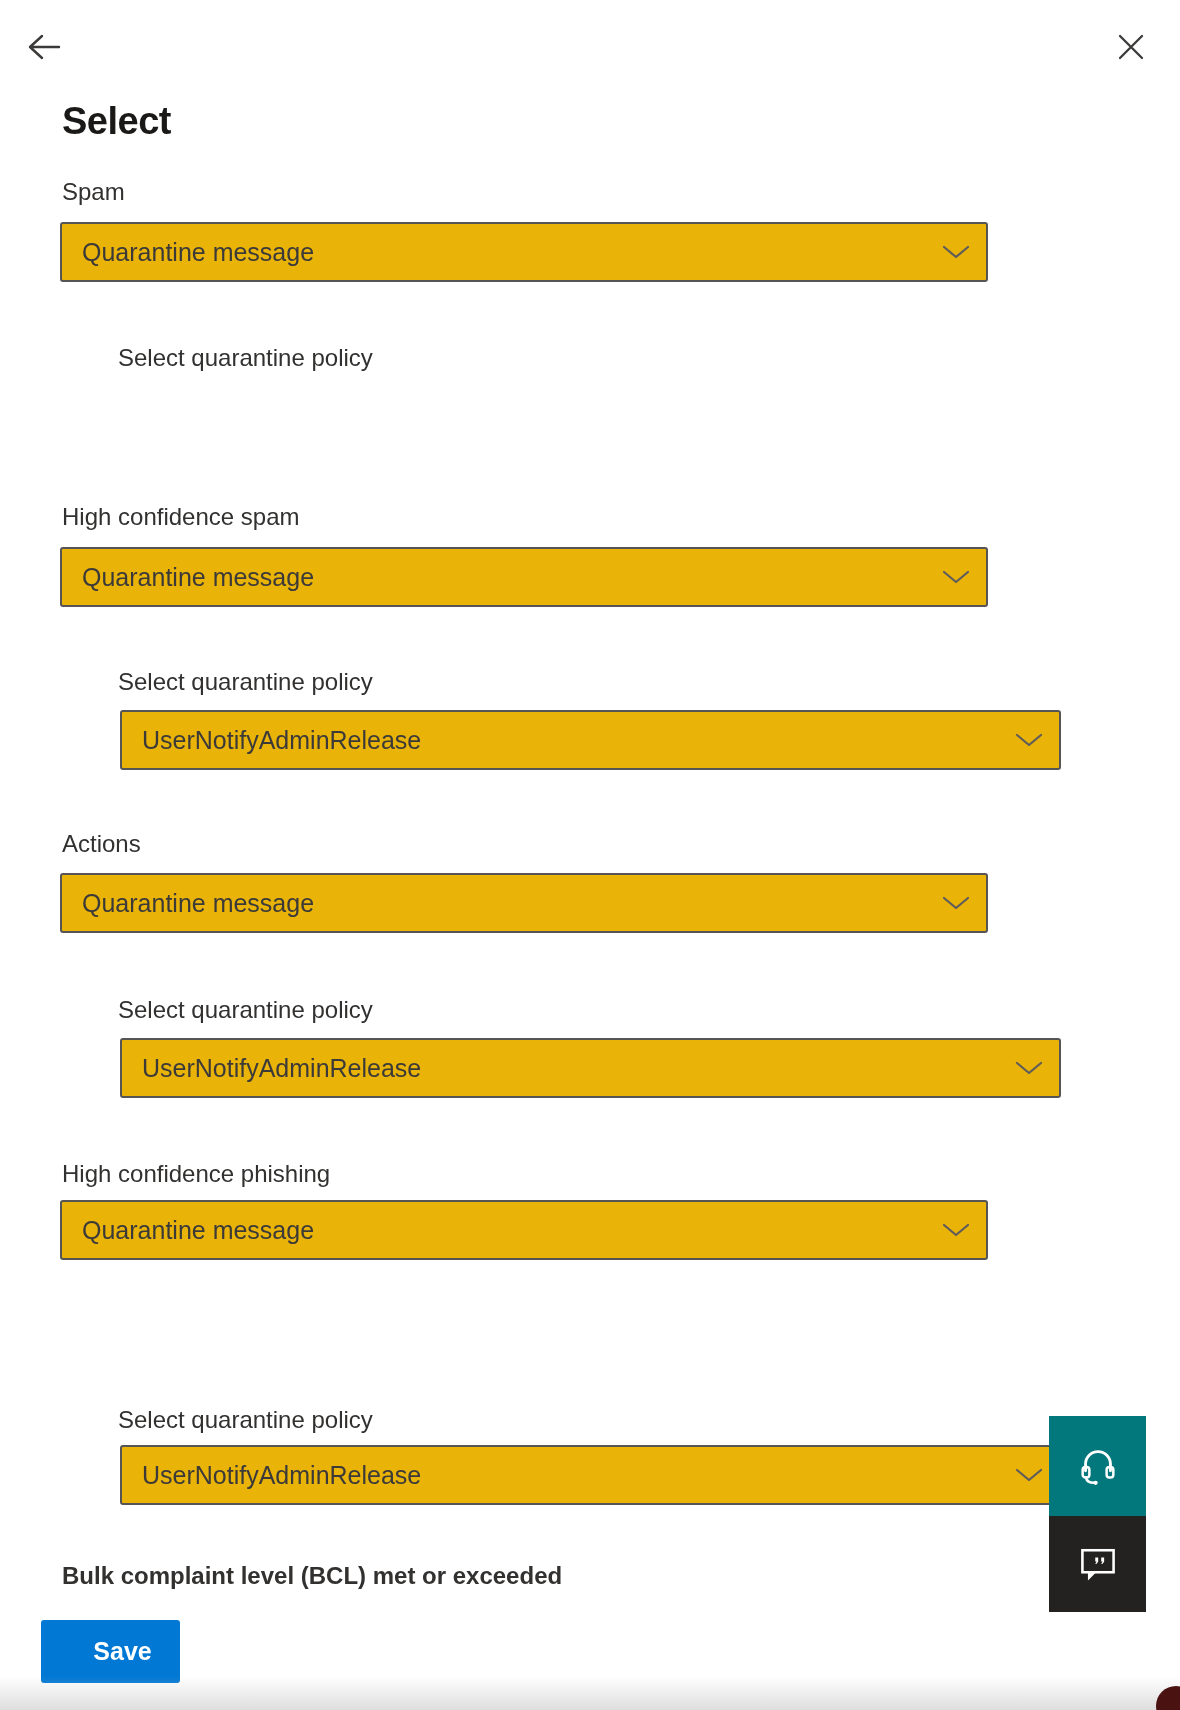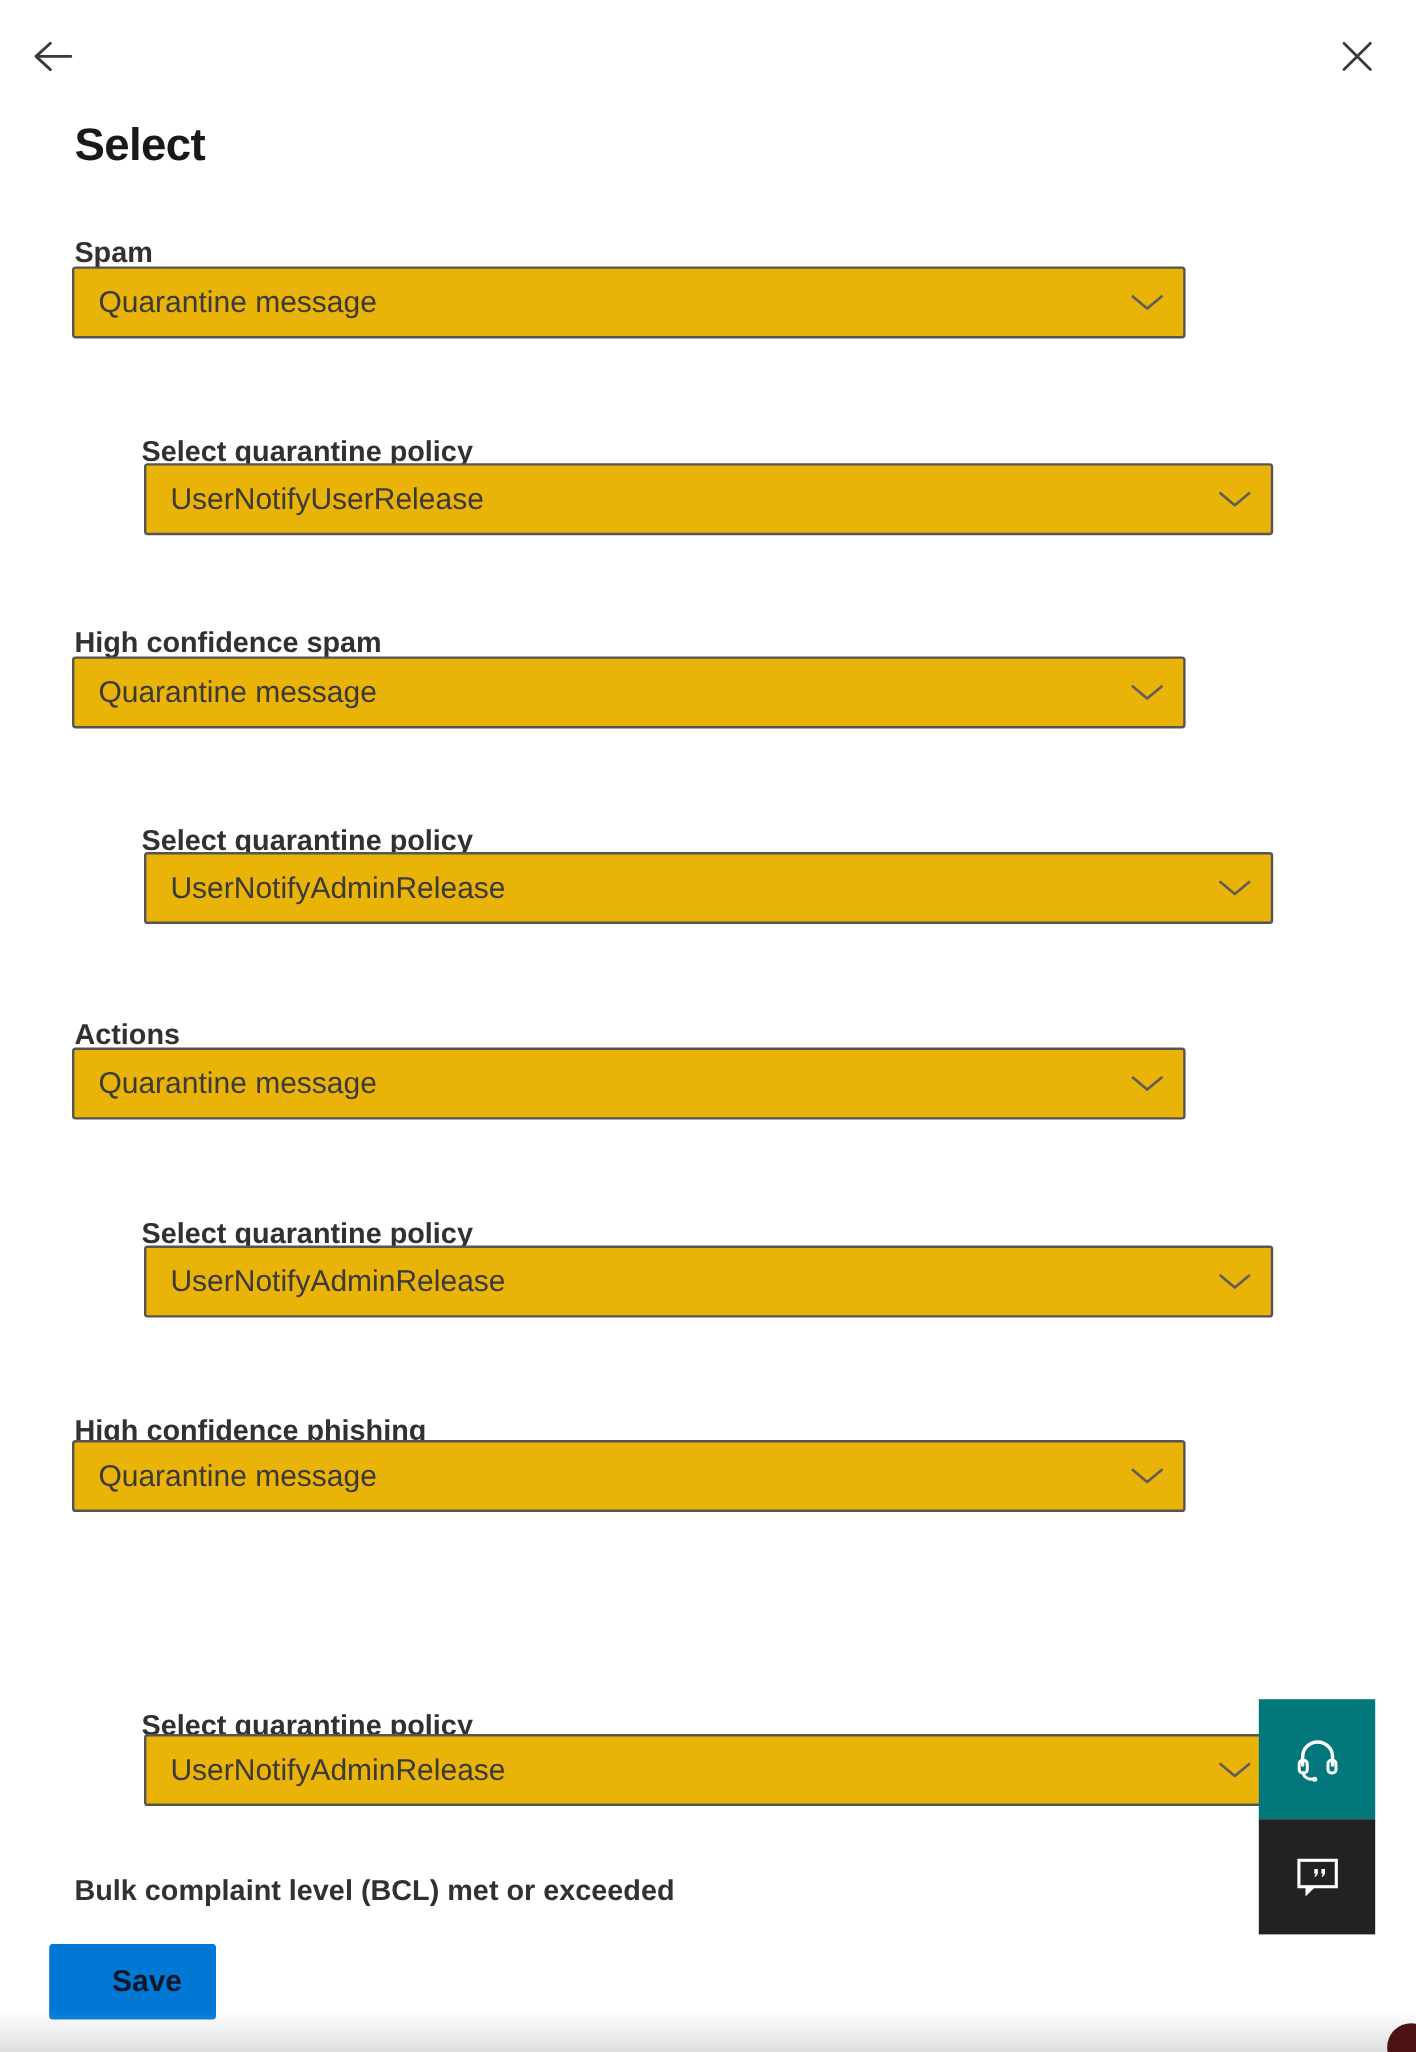--- a/index.html
+++ b/index.html
@@ -12,21 +12,21 @@
     position:relative; width:1180px; height:1710px; background:#fff; overflow:hidden;
     font-family:"Liberation Sans", sans-serif; color:var(--text);
   }
   .icon-btn{
     position:absolute; background:none; border:none; padding:0; margin:0; cursor:pointer;
     display:flex; align-items:center; justify-content:center;
   }
   .back-btn{left:26px; top:31px; width:36px; height:32px;}
   .close-btn{left:1116px; top:33px; width:30px; height:28px;}
   .title{position:absolute; left:62px; top:100px; font-size:38px; font-weight:700; color:#1a1918; letter-spacing:-0.5px;}
-  .field-label{position:absolute; font-size:24px; font-weight:700; color:var(--label); white-space:nowrap;margin-top:19px;}
+  .field-label{position:absolute; font-size:24px; font-weight:400; color:var(--label); white-space:nowrap;}
   .field-label.main{left:62px;}
   .field-label.indent{left:118px;}
   .dropdown{
     position:absolute; height:60px; background:#eab308;
     border:2px solid var(--border); border-radius:3px; cursor:pointer;
   }
   .dropdown.main{left:60px; width:928px;}
   .dropdown.indent{left:120px; width:941px;}
   .dd-value{
     position:absolute; left:20px; top:0; height:56px; display:flex; align-items:center;
@@ -45,21 +45,21 @@
   }
   .footer::after{
     content:""; position:absolute; left:0; bottom:0; width:100%; height:34px;
     background:linear-gradient(to bottom, rgba(210,210,210,0), rgba(195,195,195,0.55));
     pointer-events:none;
   }
   .btn{
     position:absolute; top:30px; height:63px; border-radius:3px; font-family:"Liberation Sans",sans-serif;
     font-size:25px; font-weight:600; cursor:pointer; display:flex; align-items:center; justify-content:center;
   }
-  .btn-save{left:41px; width:139px; background:var(--accent); border:2px solid var(--accent); color:#0f172a;padding-left:30px;}
+  .btn-save{left:41px; width:139px; background:var(--accent); border:2px solid var(--accent); color:#ffffff;padding-left:30px;}
   .btn-cancel{left:202px; width:145px; background:linear-gradient(to bottom,#f7f7f7,#e9e8e7); border:2px solid #999795; color:#262524;}
   .help-stack{position:absolute; left:1049px; top:1416px; width:97px; z-index:9;}
   .help-btn{
     display:flex; align-items:center; justify-content:center; width:97px; border:none; padding:0; cursor:pointer;
   }
   .help-btn.teal{height:100px; background:var(--help-teal);}
   .help-btn.dark{height:96px; background:var(--help-dark);}
   .corner-artifact{
     position:absolute; right:-16px; bottom:-16px; width:40px; height:40px;
     background:#4a1312; border-radius:50%; z-index:10;
@@ -91,28 +91,20 @@
   <div class="dropdown main" style="top:222px">
     <span class="dd-value">Quarantine message</span>
     <span class="dd-chevron">
       <svg width="28" height="16" viewBox="0 0 28 16">
           <path d="M2 3 L14 13 L26 3" stroke="#5f5d5b" stroke-width="2.2" fill="none" stroke-linecap="round" stroke-linejoin="round"></path>
         </svg>
     </span>
   </div>
 
   <div class="field-label indent" style="top:344px">Select quarantine policy</div>
-  <div class="dropdown indent" style="top:386px">
-    <span class="dd-value">UserNotifyUserRelease</span>
-    <span class="dd-chevron">
-      <svg width="28" height="16" viewBox="0 0 28 16">
-          <path d="M2 3 L14 13 L26 3" stroke="#5f5d5b" stroke-width="2.2" fill="none" stroke-linecap="round" stroke-linejoin="round"></path>
-        </svg>
-    </span>
-  </div>
 
   <div class="field-label main" style="top:503px">High confidence spam</div>
   <div class="dropdown main" style="top:547px">
     <span class="dd-value">Quarantine message</span>
     <span class="dd-chevron">
       <svg width="28" height="16" viewBox="0 0 28 16">
           <path d="M2 3 L14 13 L26 3" stroke="#5f5d5b" stroke-width="2.2" fill="none" stroke-linecap="round" stroke-linejoin="round"></path>
         </svg>
     </span>
   </div>

